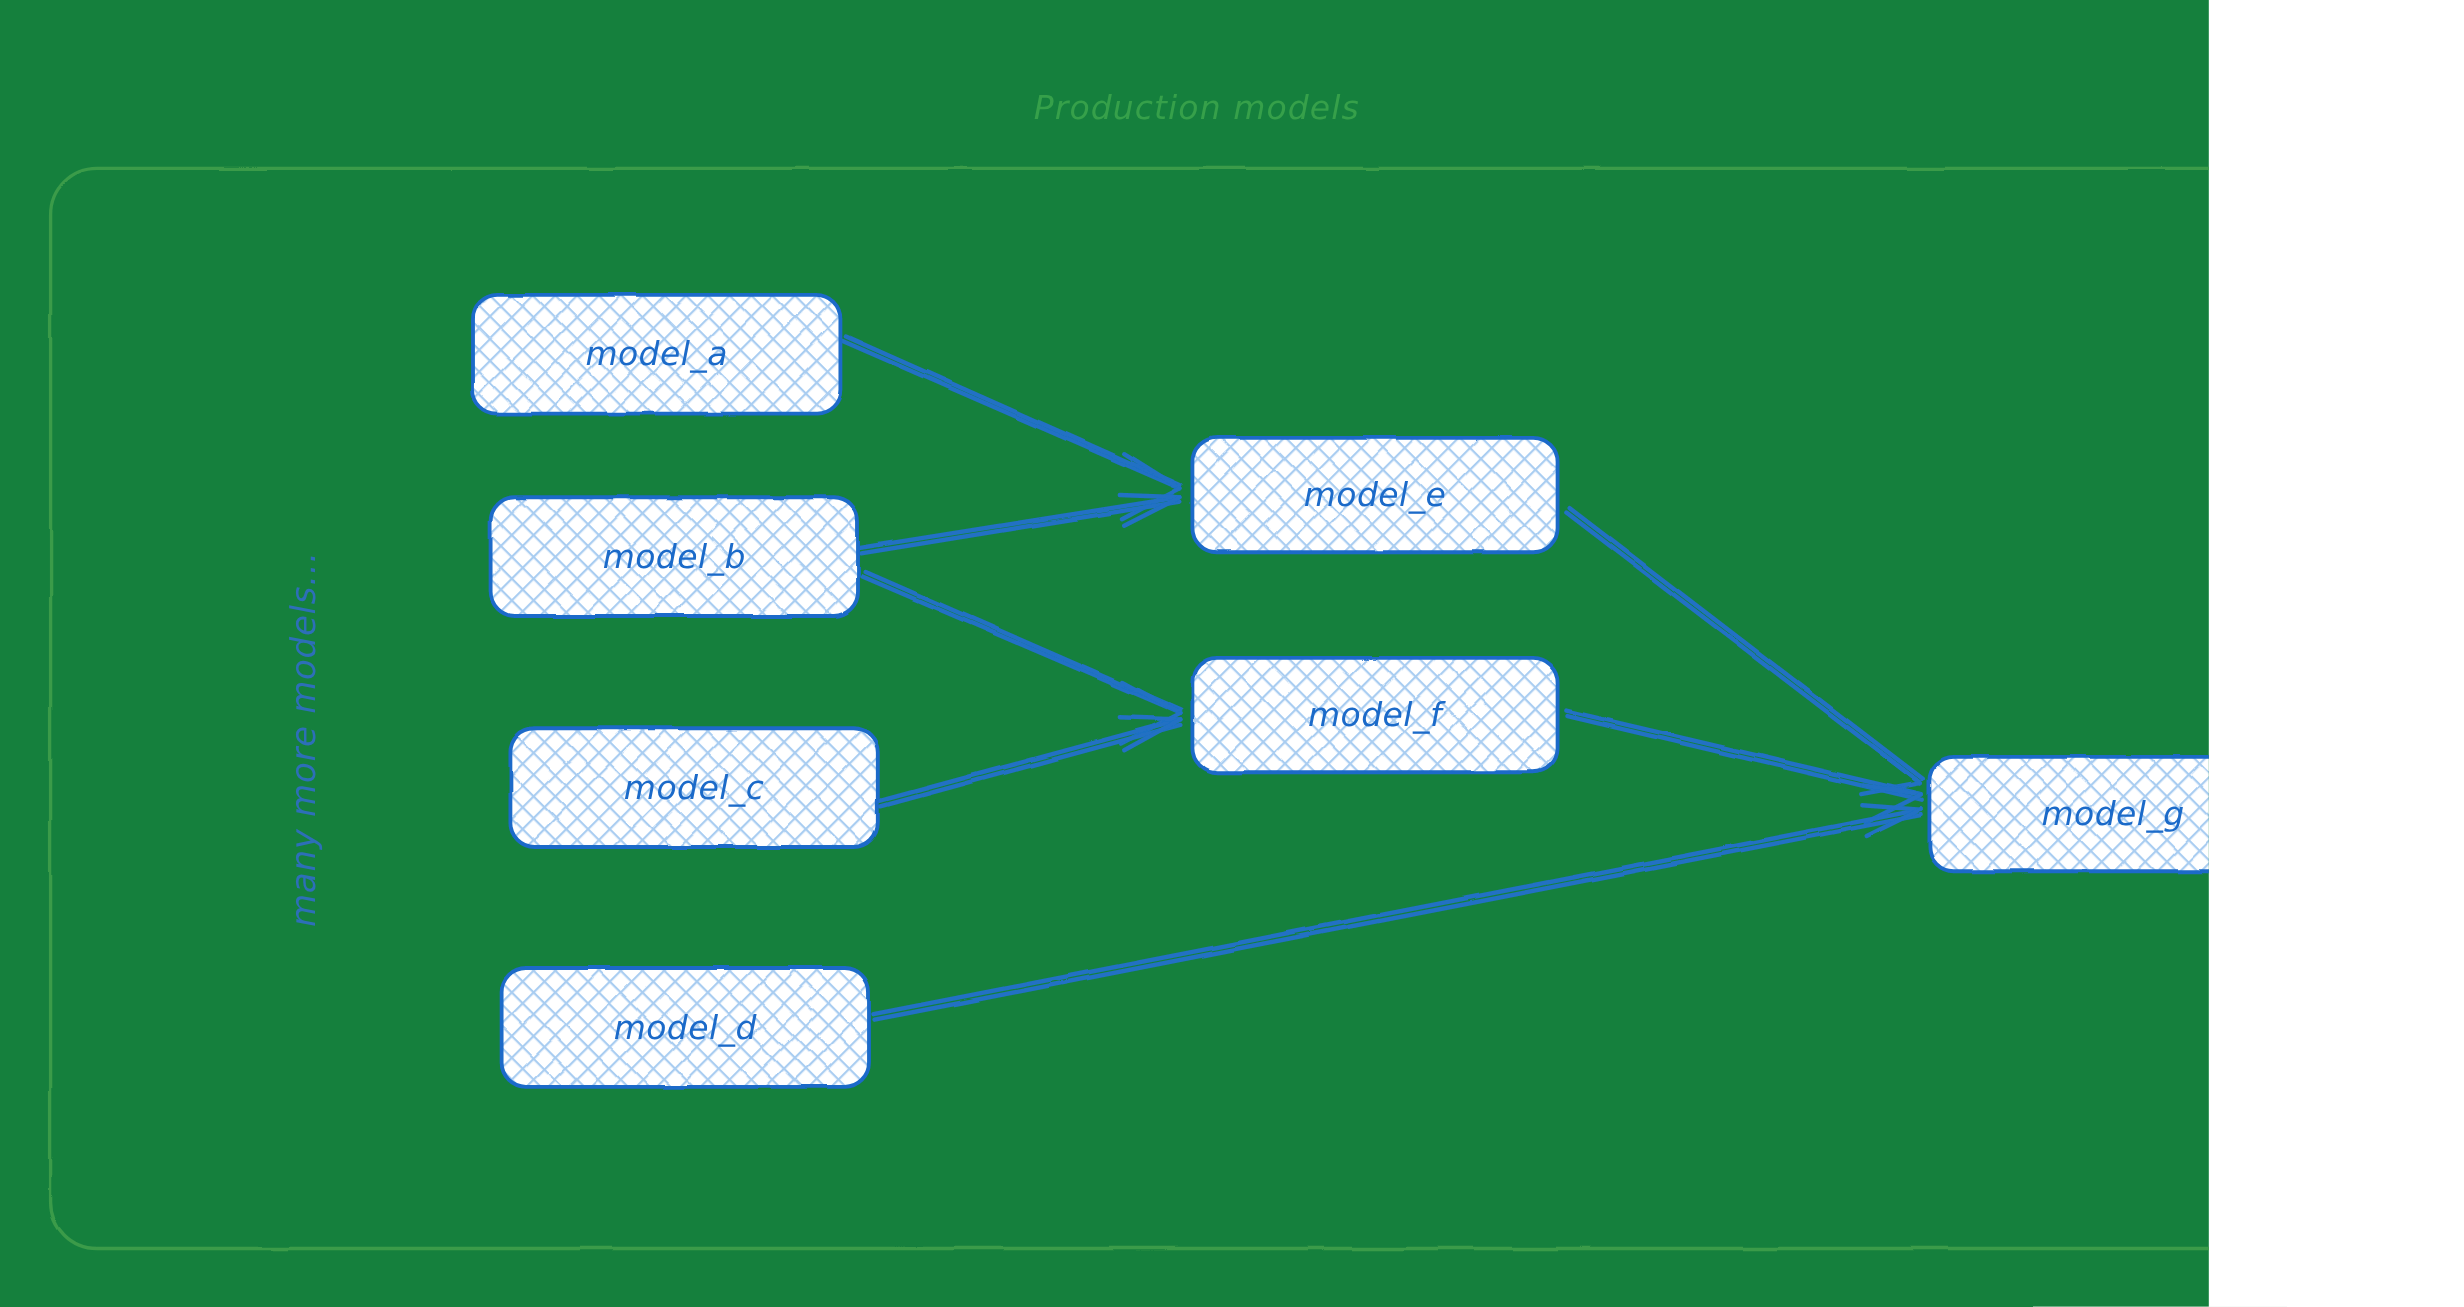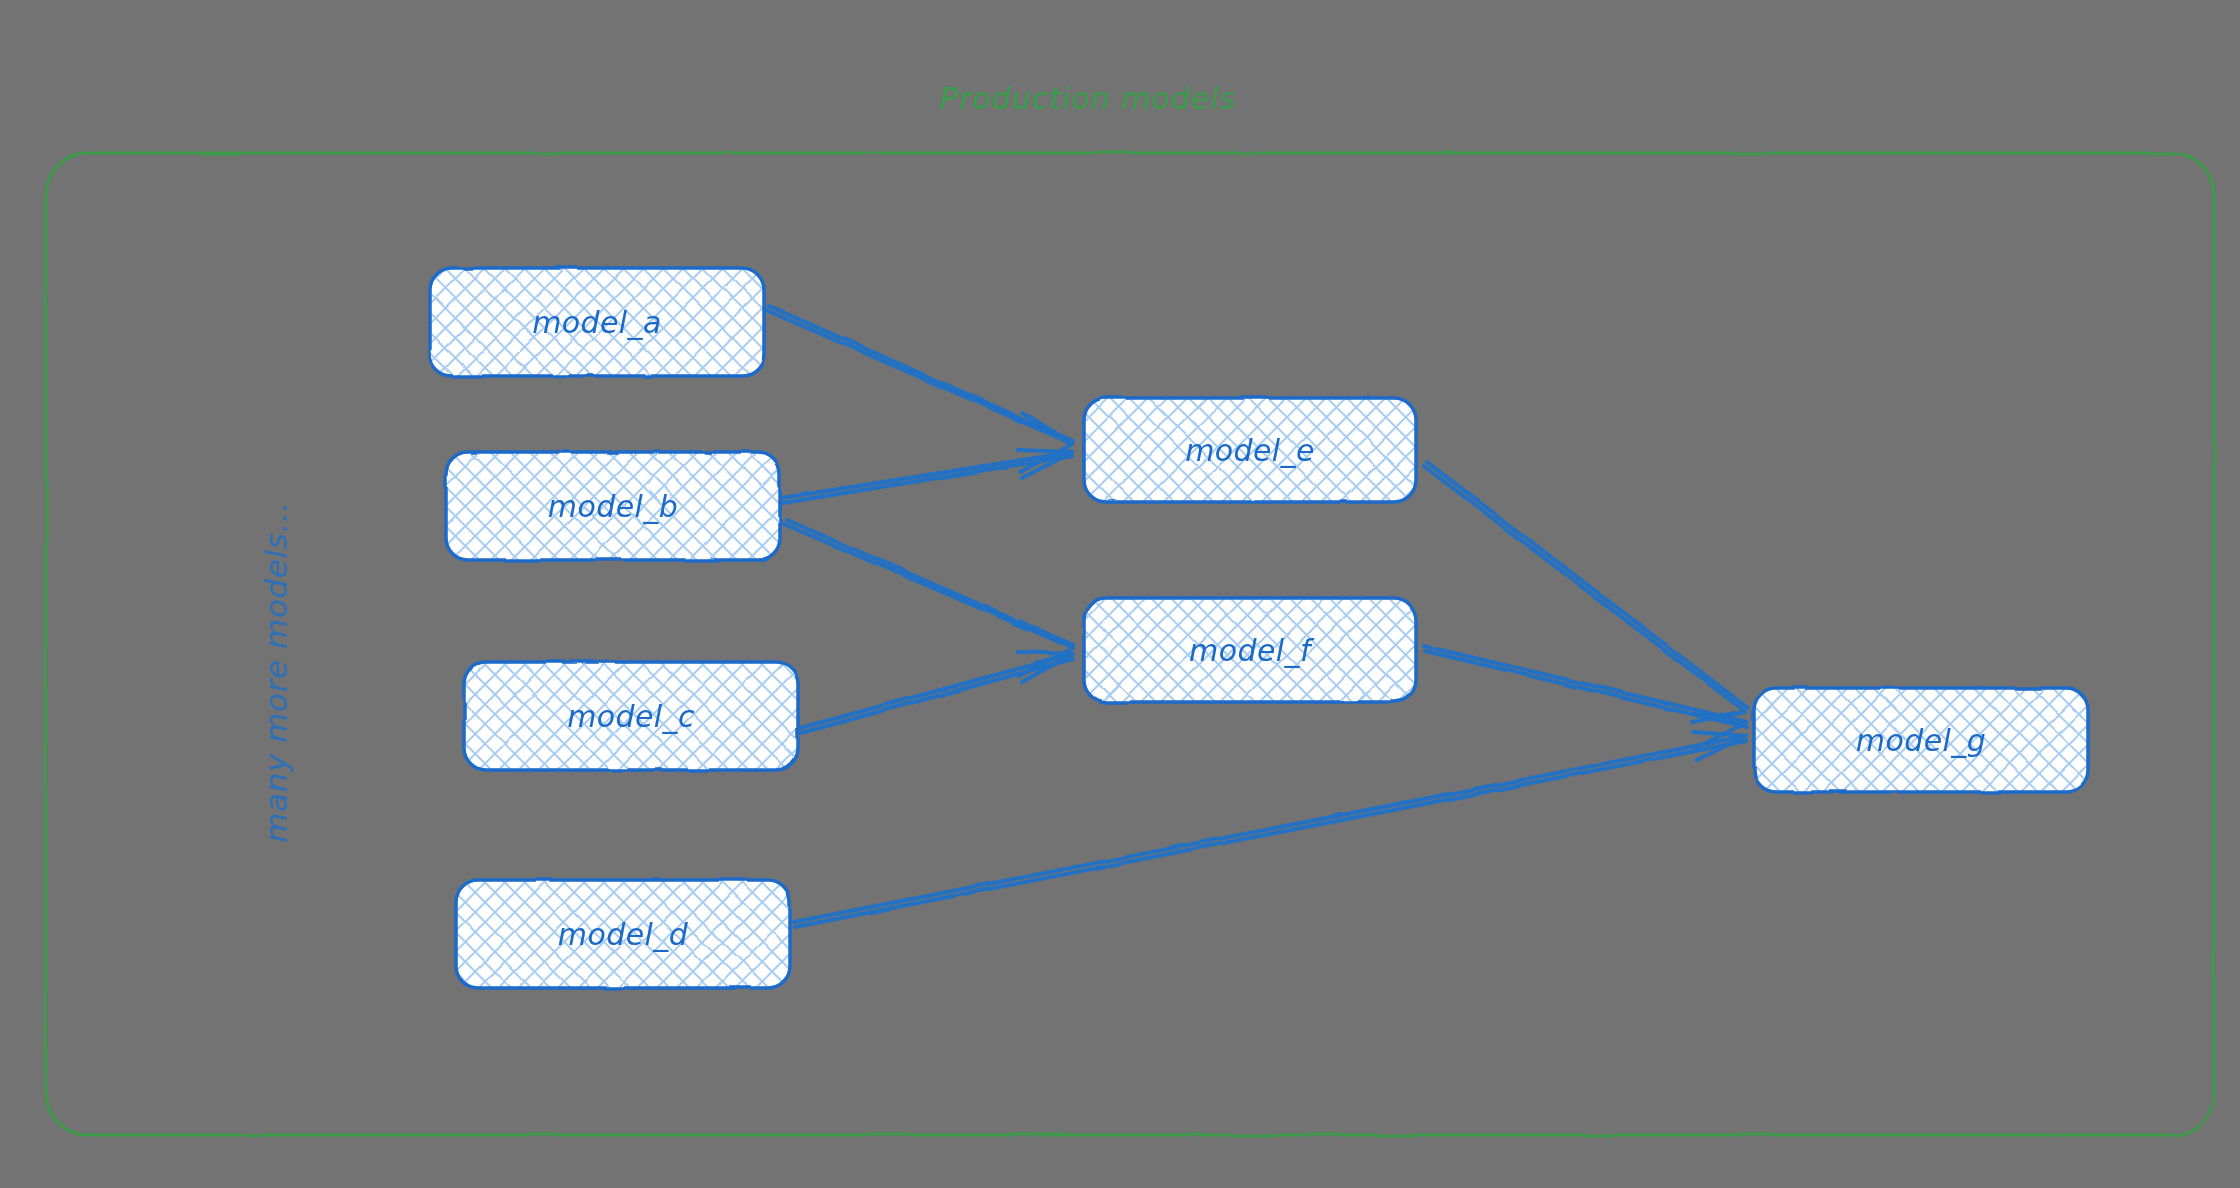--- a/index.html
+++ b/index.html
@@ -6,23 +6,23 @@
   html, body {
     margin: 0;
     padding: 0;
     background: #ffffff;
   }
   body {
     font-family: "DejaVu Sans", sans-serif;
   }
   #canvas {
     position: relative;
-    width: 2240px;
+    width: 2008px;
     height: 1188px;
-    background: #737373;
+    background: #15803d;
     overflow: hidden;
   }
   #diagram-svg {
     position: absolute;
     inset: 0;
     width: 2240px;
     height: 1188px;
     display: block;
   }
   .node-label {

